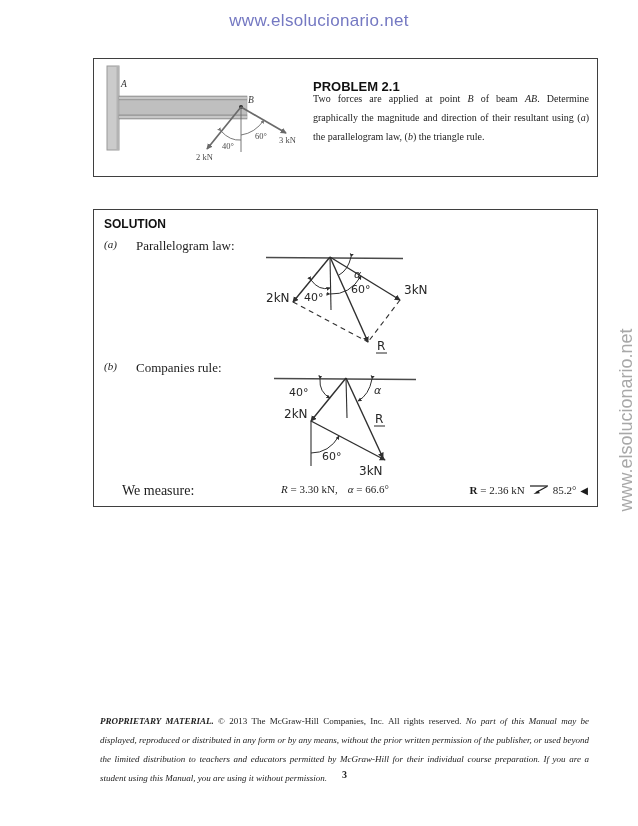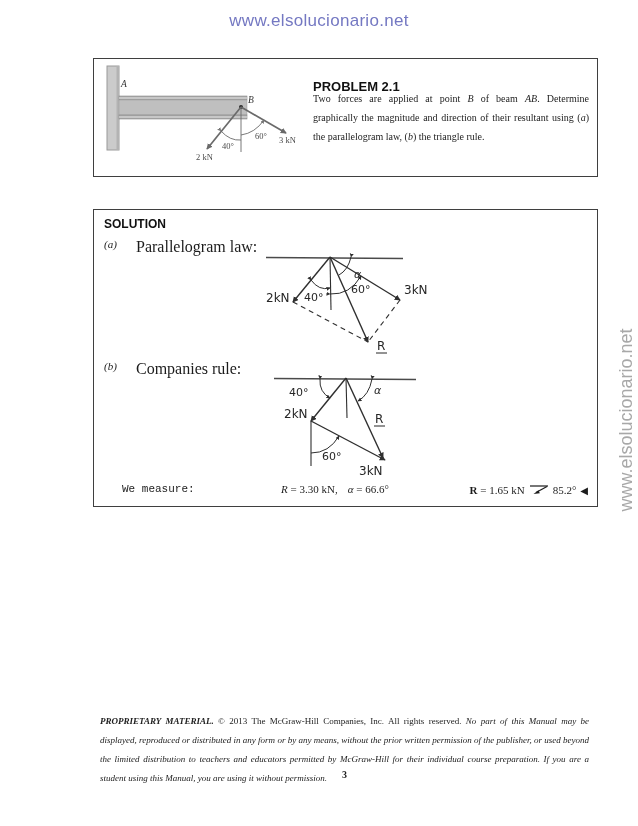--- a/index.html
+++ b/index.html
@@ -29,26 +29,26 @@
     position:absolute; left:219px; top:30px; width:276px;
     font-size:10px; line-height:19px; text-align:justify;
   }
   .beam-fig { position:absolute; left:8px; top:3px; }
 
   .solution-title {
     position:absolute; left:10px; top:7px;
     font-family:"Liberation Sans", sans-serif; font-weight:bold; font-size:12px; color:#111;
   }
   .part-marker { position:absolute; left:10px; font-size:11px; font-style:italic; }
-  .part-label  { position:absolute; left:42px; font-size:16px; }
+  .part-label  { position:absolute; left:42px; font-size:13px; }
   .row-a { top:28px; } .row-b { top:150px; }
   .pgram-fig    { position:absolute; left:152px; top:40px; }
   .triangle-fig { position:absolute; left:165px; top:161px; }
 
-  .measure-label { position:absolute; left:28px;  top:273px; font-size:11px;font-family:Liberation Mono, monospace; }
+  .measure-label { position:absolute; left:28px;  top:273px; font-size:14px; }
   .measure-mid   { position:absolute; left:187px; top:273px; font-size:11px; }
   .measure-ans   { position:absolute; right:9px;  top:273px; font-size:11px; white-space:nowrap; }
   .it { font-style:italic; }
   .bold { font-weight:bold; }
   .alpha-gap { margin-left:10px; }
   .ans-marker { font-size:10px; margin-left:4px; }
   .dir-icon { vertical-align:-2px; margin:0 3px; }
 
   .footer {
     position:absolute; left:100px; top:712px; width:489px;
@@ -175,21 +175,21 @@
       <text class="hand" x="25" y="47">2kN</text>
       <text class="hand-sm" x="115" y="23" font-style="italic">α</text>
       <text class="hand" x="116" y="52">R</text>
       <line x1="115" y1="55" x2="126" y2="55" stroke="#262626" stroke-width="1"></line>
       <text class="hand-sm" x="63" y="89">60°</text>
       <text class="hand" x="100" y="104">3kN</text>
     </svg>
 
     <div class="measure-label">We measure:</div>
     <div class="measure-mid"><span class="it">R</span><span> = 3.30 kN,</span><span class="it alpha-gap">α</span><span> = 66.6°</span></div>
-    <div class="measure-ans"><span class="bold">R</span><span> = 1.65 kN</span><svg class="dir-icon" width="22" height="13" viewBox="0 0 22 13">
+    <div class="measure-ans"><span class="bold">R</span><span> = 2.36 kN</span><svg class="dir-icon" width="22" height="13" viewBox="0 0 22 13">
           <line x1="2" y1="3" x2="20" y2="3" stroke="#1c1c1c" stroke-width="1.2"></line>
           <line x1="19" y1="3.5" x2="8" y2="9.5" stroke="#1c1c1c" stroke-width="1.2"></line>
           <path d="M10.5,7.2 L5.5,11 L11.8,10.3 Z" fill="#1c1c1c"></path>
         </svg><span>85.2°</span><span class="ans-marker">◀</span></div>
   </div>
 
   <div class="side-url">www.elsolucionario.net</div>
 
   <div class="footer"><span class="lead">PROPRIETARY MATERIAL.</span><span> © 2013 The McGraw-Hill Companies, Inc. All rights reserved. </span><span class="legal">No part of this Manual may be displayed, reproduced or distributed in any form or by any means, without the prior written permission of the publisher, or used beyond the limited distribution to teachers and educators permitted by McGraw-Hill for their individual course preparation. If you are a student using this Manual, you are using it without permission.</span></div>
 

